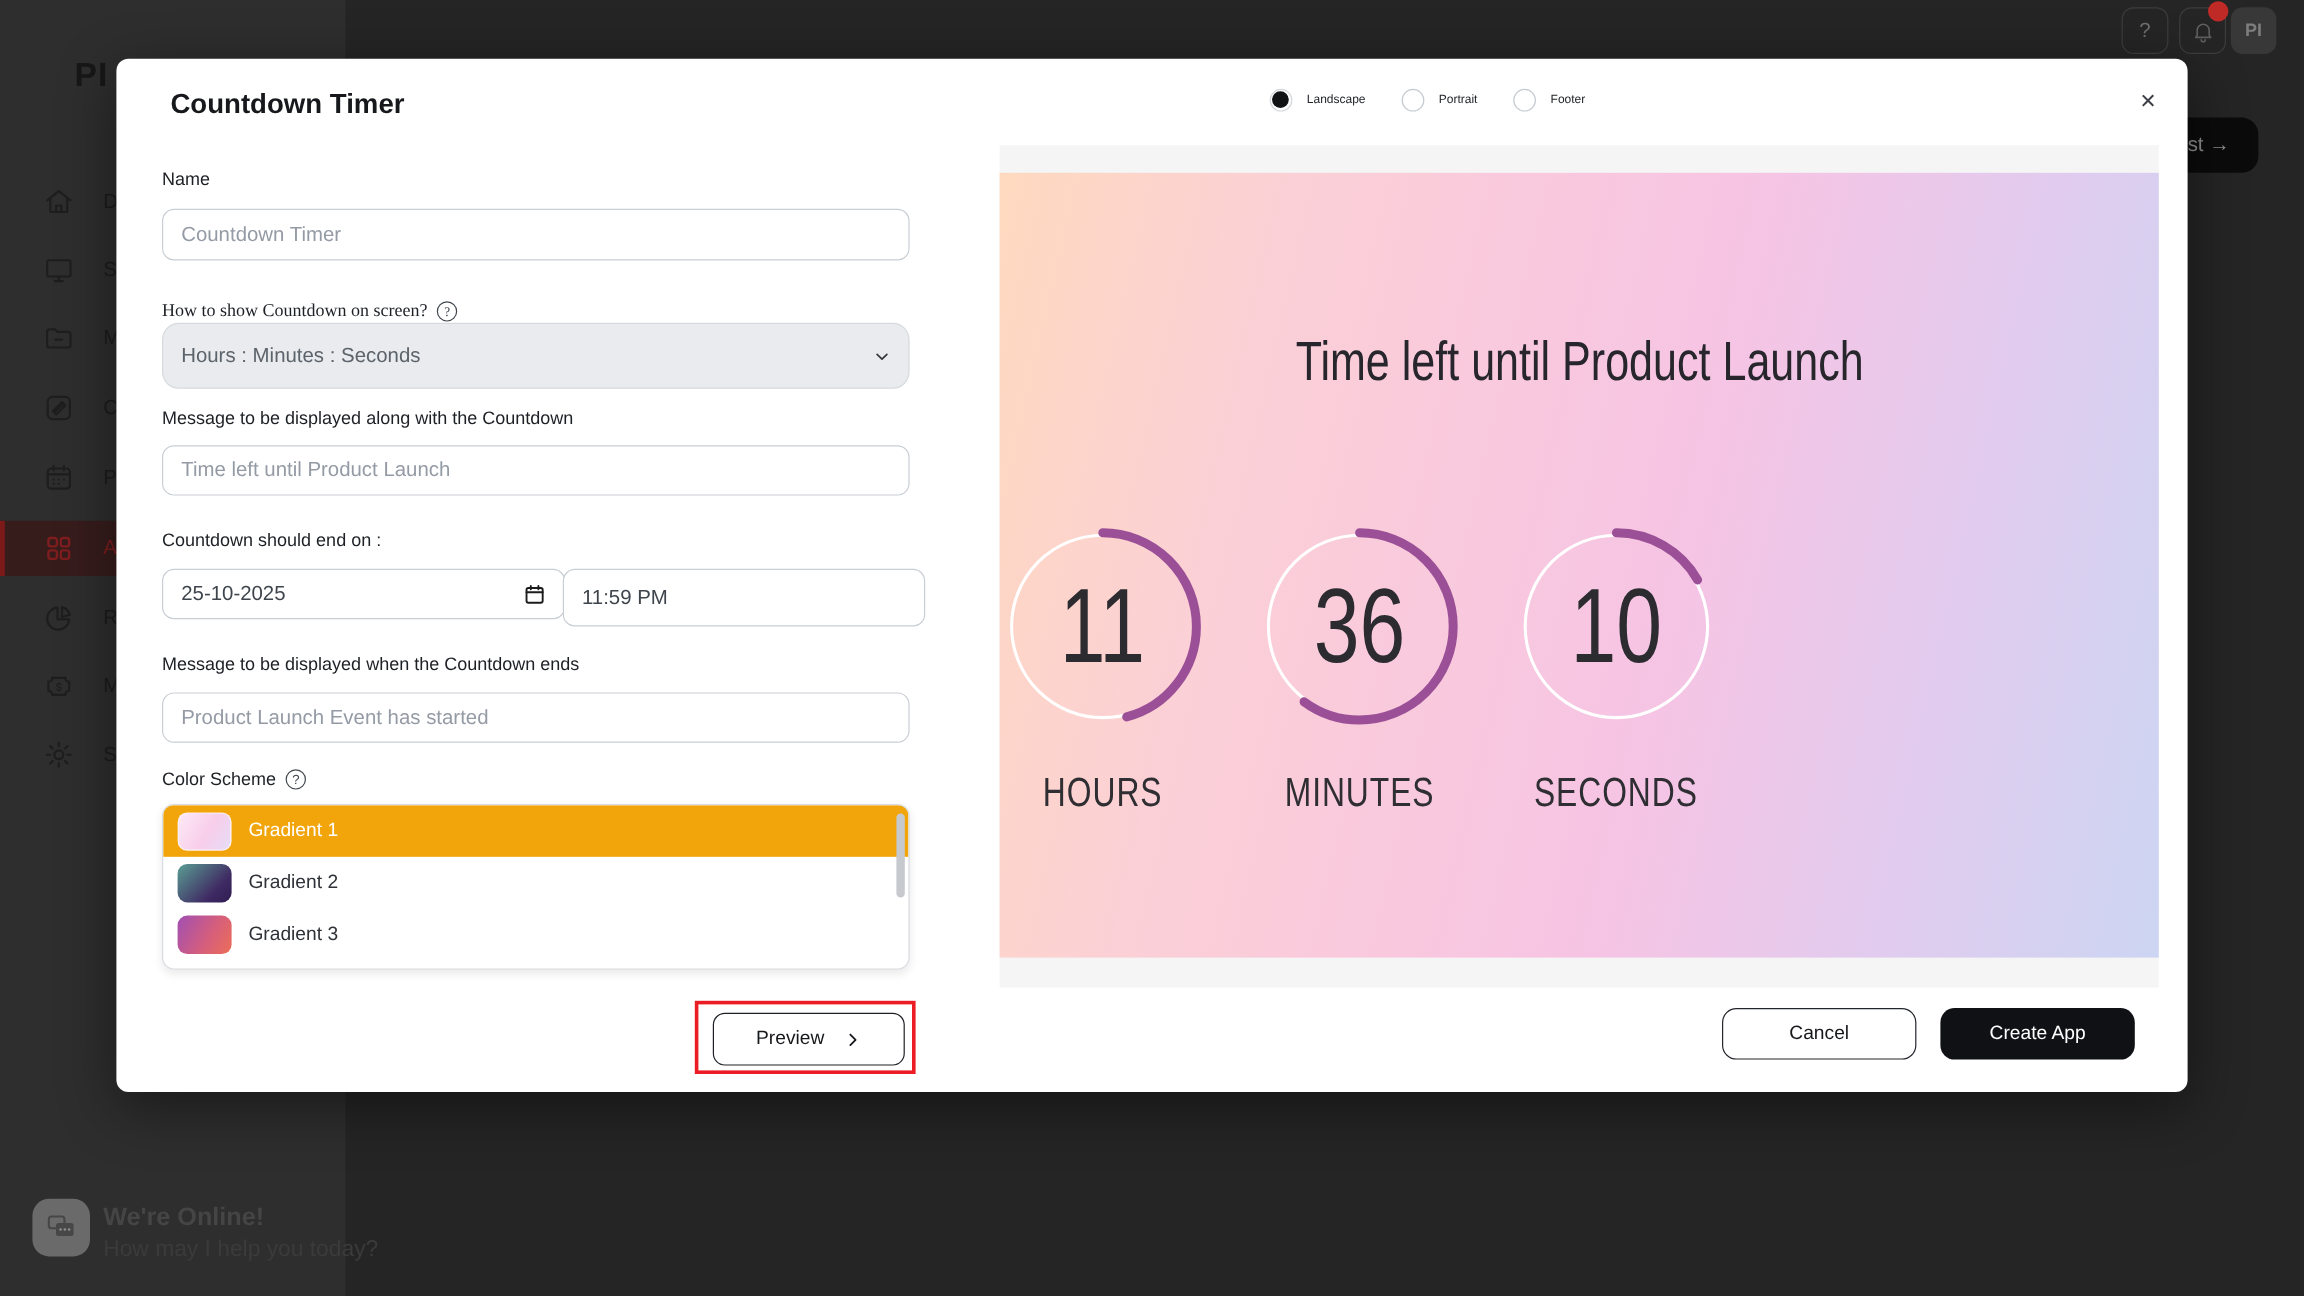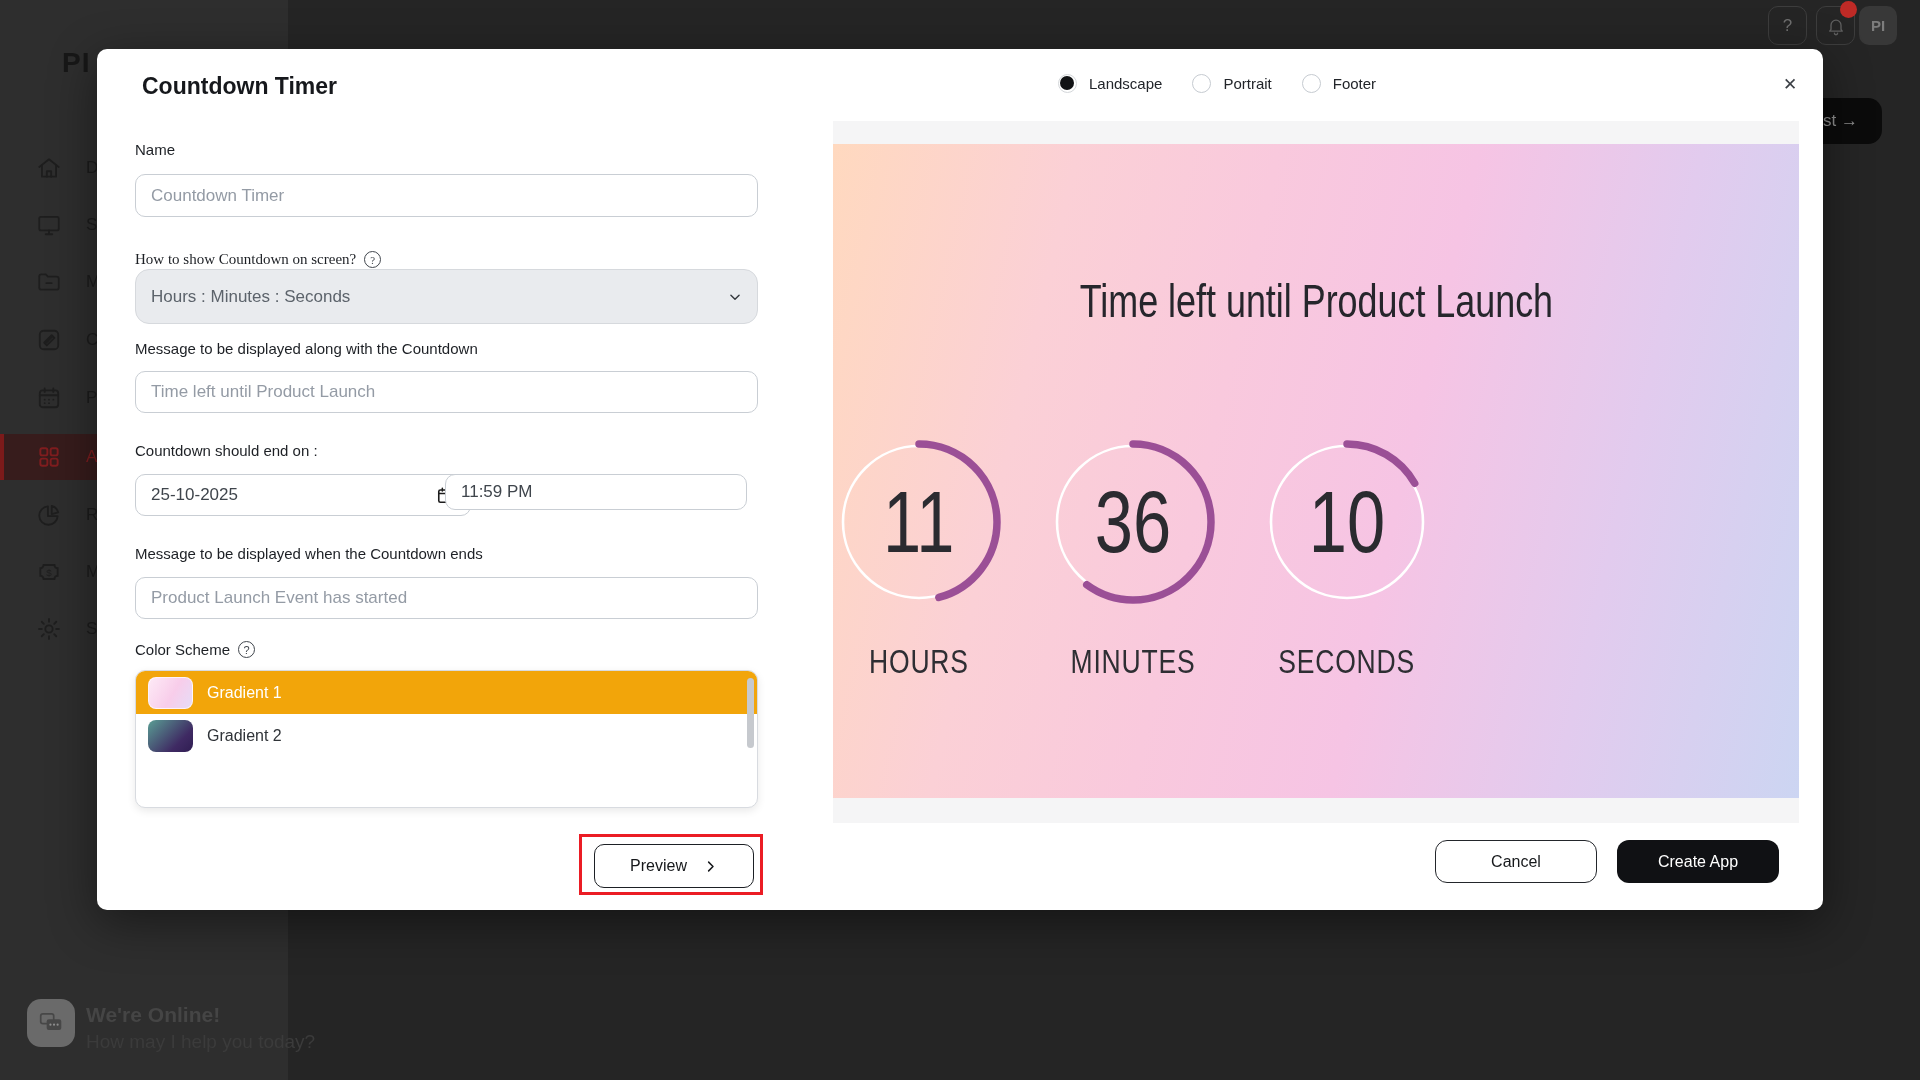--- a/index.html
+++ b/index.html
@@ -35,21 +35,21 @@
          box-shadow:0 12px 48px rgba(0,0,0,.45);z-index:10;}
   .modal-title{position:absolute;left:45px;top:24px;font-size:23px;font-weight:bold;color:#16181c;}
   .close-x{position:absolute;left:1680px;top:22px;width:26px;height:26px;color:#3c4046;font-size:17px;
            display:flex;align-items:center;justify-content:center;cursor:pointer;}
 
   .radio-group{position:absolute;left:961px;top:25px;display:flex;align-items:center;gap:30px;}
   .radio-opt{display:flex;align-items:center;gap:12px;}
   .radio{width:19px;height:19px;border-radius:50%;border:1.5px solid #c6cbd1;background:#fff;position:relative;}
   .radio.checked{border-color:#d4d7da;}
   .radio.checked::after{content:"";position:absolute;left:1px;top:1px;width:14px;height:14px;border-radius:50%;background:#111214;}
-  .radio-label{font-size:15px;color:#22252a;}
+  .radio-label{font-size:10px;color:#22252a;}
 
   
   .flabel{position:absolute;left:38px;font-size:15px;color:#1d2025;display:flex;align-items:center;gap:8px;}
   .help-circle{width:17px;height:17px;border:1.4px solid #41464d;border-radius:50%;font-size:11px;color:#41464d;
                display:inline-flex;align-items:center;justify-content:center;}
   .tfield{position:absolute;left:38px;width:623px;height:43px;border:1px solid #c9ced4;border-radius:10px;
           background:#fff;display:flex;align-items:center;padding:0 15px;font-size:17px;}
   .tfield.gray{color:#949ba5;}
   .tfield.dark{color:#3f454c;}
   .selectbox{background:#e9ebee;border-color:#d6d9dd;color:#5c636b;justify-content:space-between;}
@@ -246,21 +246,21 @@
     <div class="flabel" style="top:393px;">
       <span>Countdown should end on :</span>
     </div>
     <div class="tfield dark" style="top:425px;width:336px;height:42px;justify-content:space-between;">
       <span>25-10-2025</span>
       <svg width="19" height="19" viewBox="0 0 24 24" fill="none" stroke="#1c1c1c" stroke-width="2" stroke-linecap="round">
           <rect x="3.5" y="5" width="17" height="15.5" rx="2"></rect>
           <path d="M3.5 9.5 h17 M8 3 v3.4 M16 3 v3.4"></path>
         </svg>
     </div>
-    <div class="tfield dark" style="top:425px;left:348px;width:302px;height:36px;">
+    <div class="tfield dark" style="top:425px;left:372px;width:302px;height:48px;">
       <span>11:59 PM</span>
     </div>
 
     <div class="flabel" style="top:496px;">
       <span>Message to be displayed when the Countdown ends</span>
     </div>
     <div class="tfield gray" style="top:528px;height:42px;">
       <span>Product Launch Event has started</span>
     </div>
 
@@ -270,20 +270,24 @@
     </div>
 
     <div class="scheme-list">
       <div class="scheme-row selected">
         <span class="swatch g1"></span>
         <span>Gradient 1</span>
       </div>
       <div class="scheme-row">
         <span class="swatch g2"></span>
         <span>Gradient 2</span>
+      </div>
+      <div class="scheme-row">
+        <span class="swatch g3"></span>
+        <span>Gradient 3</span>
       </div>
       <div class="list-scrollbar"></div>
     </div>
 
     <div class="preview-annotation">
       <div class="preview-btn">
         <span>Preview</span>
         <svg width="15" height="15" viewBox="0 0 24 24" fill="none" stroke="#16181b" stroke-width="2.4" stroke-linecap="round" stroke-linejoin="round">
             <path d="M9 5 l7 7 -7 7"></path>
           </svg>

